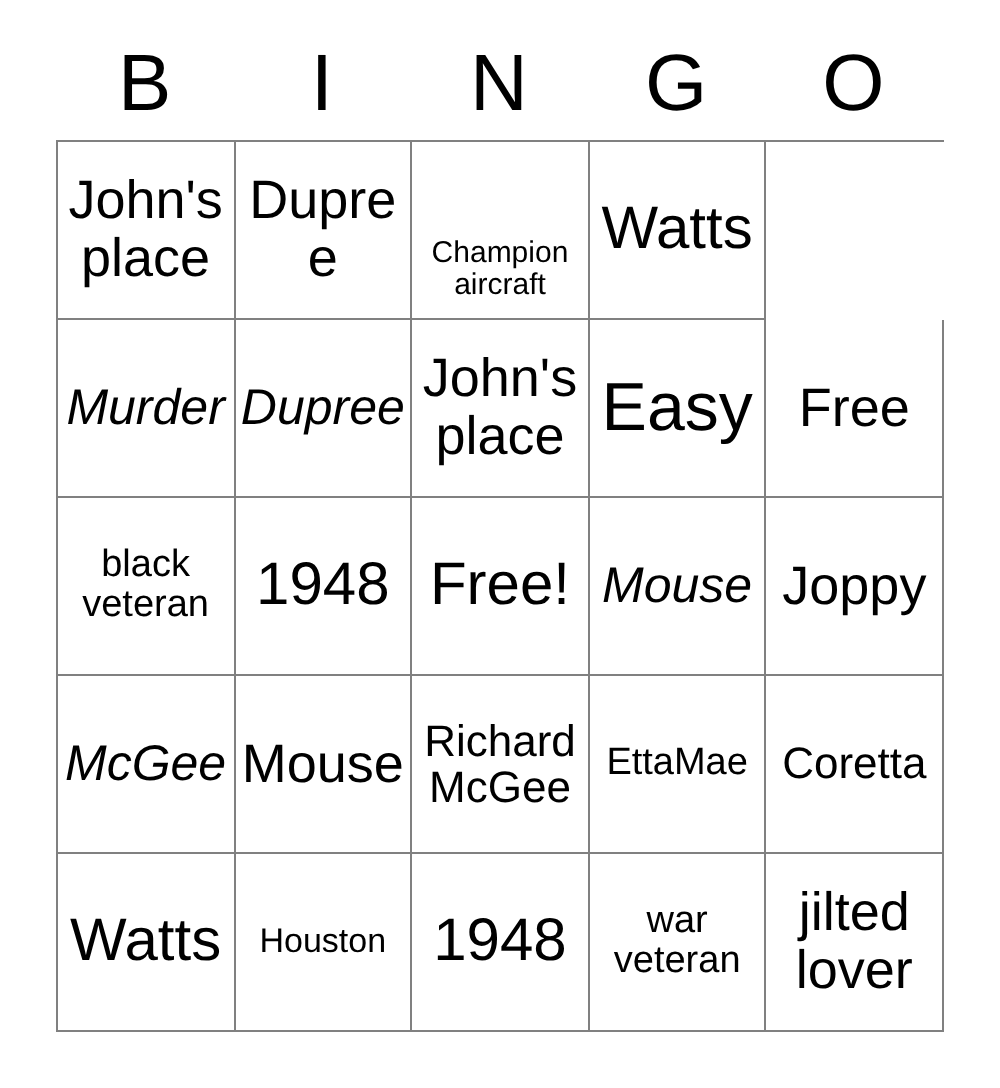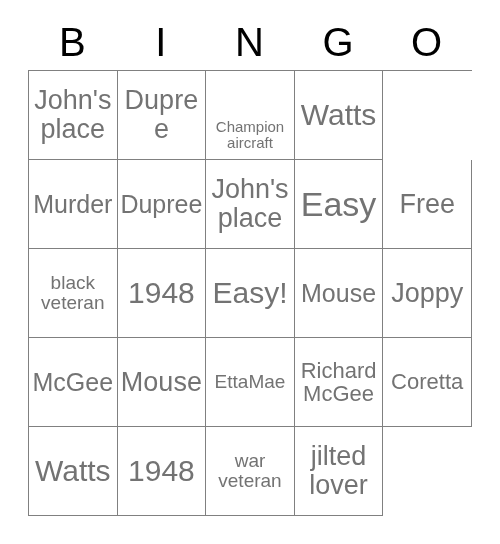--- a/index.html
+++ b/index.html
@@ -71,29 +71,29 @@
     overflow: hidden;
     background: #ffffff;
   }
   .cell-text {
     display: block;
     width: 100%;
     padding: 0 2px;
     box-sizing: border-box;
     line-height: 1.06;
     word-wrap: break-word;
-    color: #737373;
+    color: #000000;
   }
 
   
   .fs-xs   { font-size: 15px; margin-top: 40px; }
   .fs-sm   { font-size: 17px; }
   .fs-md   { font-size: 19px; }
   .fs-lg   { font-size: 22px; }
-  .fs-xl   { font-size: 25px; }
+  .fs-xl   { font-size: 25px; font-style: italic; }
   .fs-2xl  { font-size: 27px; }
   .fs-3xl  { font-size: 30px; }
   .fs-4xl  { font-size: 34px; }
 </style>
 </head>
 <body>
 
 <div id="bingo-card">
 
   <div class="header-row">
@@ -140,51 +140,54 @@
     </div>
 
     <div class="grid-row">
       <div class="cell">
           <span class="cell-text fs-md">black veteran</span>
         </div>
       <div class="cell">
           <span class="cell-text fs-3xl">1948</span>
         </div>
       <div class="cell">
-          <span class="cell-text fs-3xl">Easy!</span>
+          <span class="cell-text fs-3xl">Free!</span>
         </div>
       <div class="cell">
           <span class="cell-text fs-xl">Mouse</span>
         </div>
       <div class="cell">
           <span class="cell-text fs-2xl">Joppy</span>
         </div>
     </div>
 
     <div class="grid-row">
       <div class="cell">
           <span class="cell-text fs-xl">McGee</span>
         </div>
       <div class="cell">
           <span class="cell-text fs-2xl">Mouse</span>
         </div>
       <div class="cell">
-          <span class="cell-text fs-md">EttaMae</span>
+          <span class="cell-text fs-lg">Richard McGee</span>
         </div>
       <div class="cell">
-          <span class="cell-text fs-lg">Richard McGee</span>
+          <span class="cell-text fs-md">EttaMae</span>
         </div>
       <div class="cell">
           <span class="cell-text fs-lg">Coretta</span>
         </div>
     </div>
 
     <div class="grid-row">
       <div class="cell">
           <span class="cell-text fs-3xl">Watts</span>
+        </div>
+      <div class="cell">
+          <span class="cell-text fs-sm">Houston</span>
         </div>
       <div class="cell">
           <span class="cell-text fs-3xl">1948</span>
         </div>
       <div class="cell">
           <span class="cell-text fs-md">war veteran</span>
         </div>
       <div class="cell">
           <span class="cell-text fs-2xl">jilted lover</span>
         </div>

